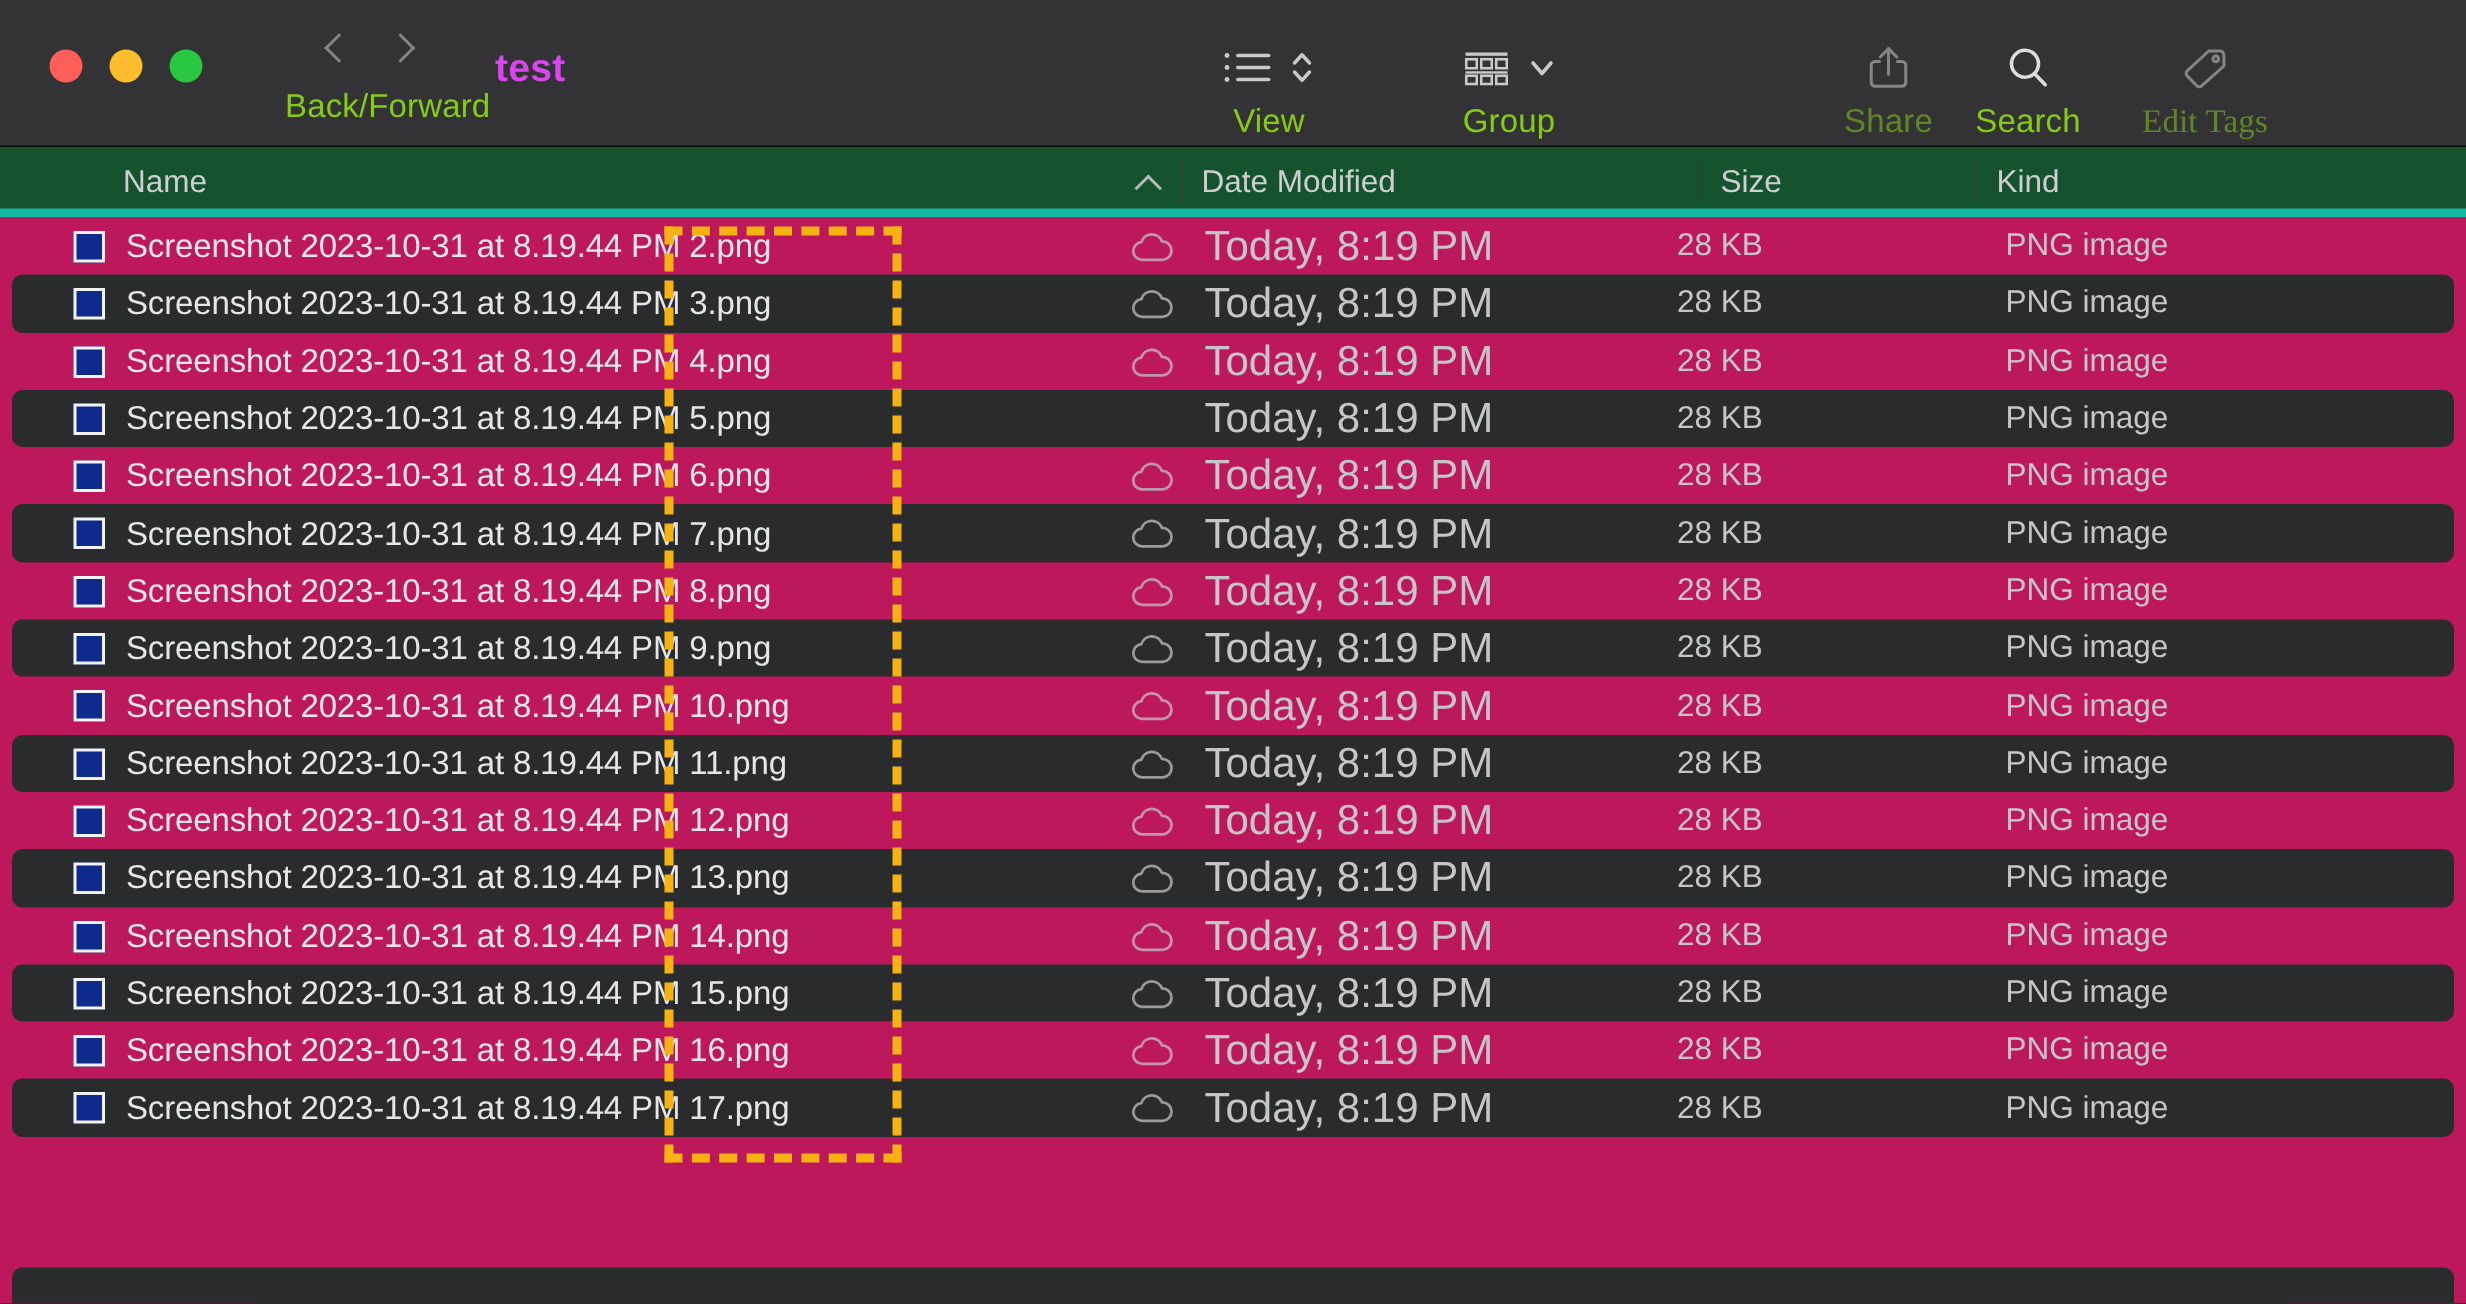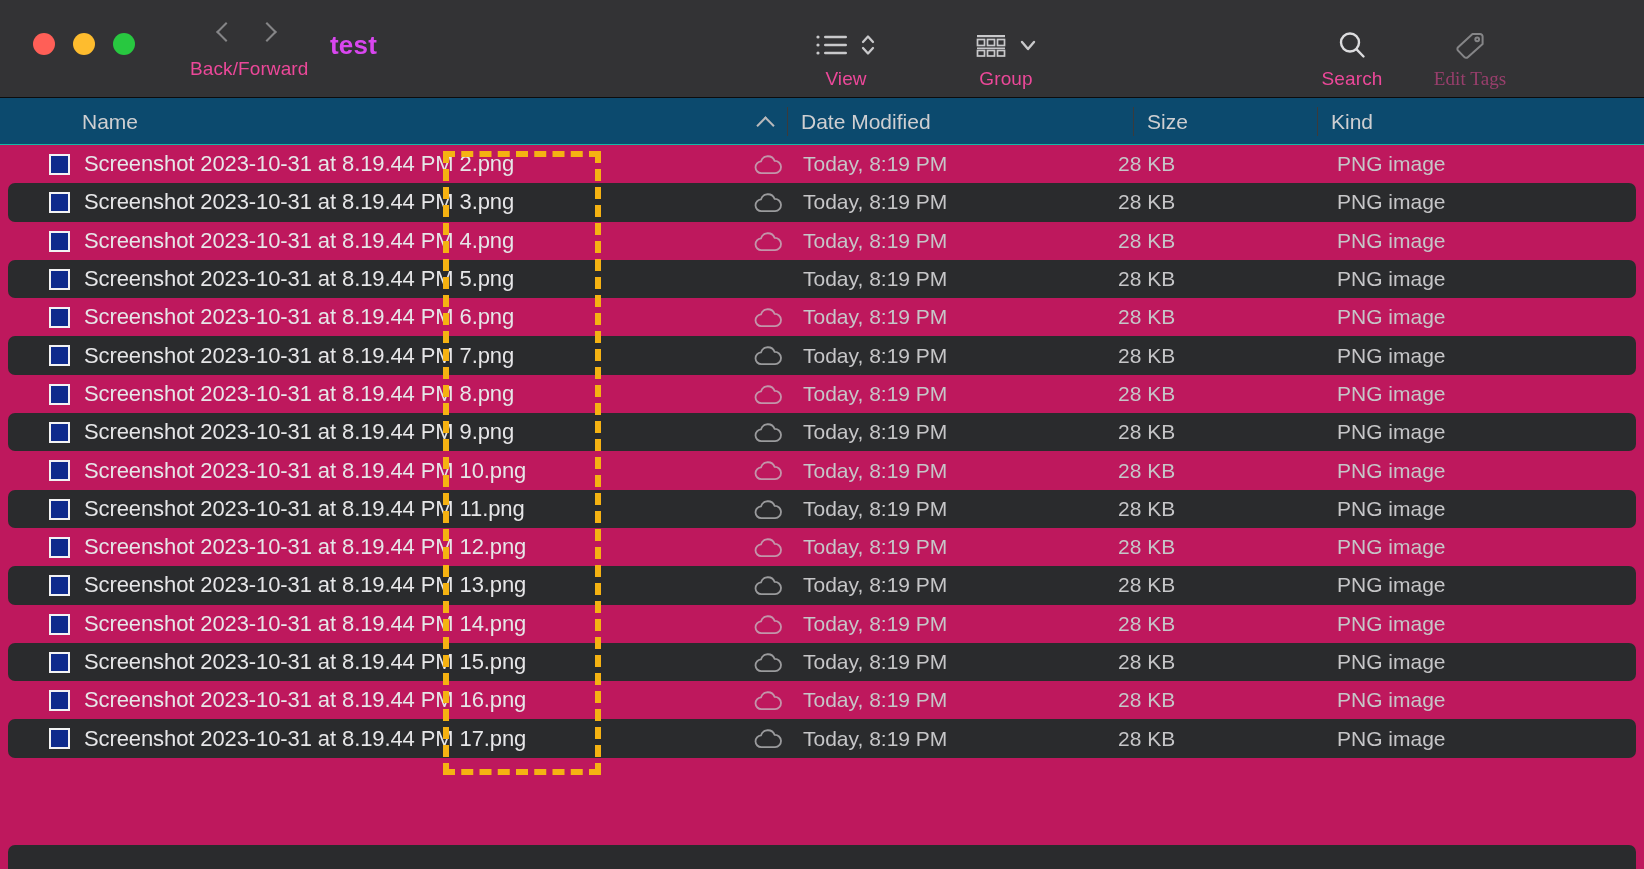--- a/index.html
+++ b/index.html
@@ -37,21 +37,21 @@
     width: 12px; height: 12px;
     border-left: 2.5px solid #c9c9cb; border-bottom: 2.5px solid #c9c9cb;
     transform: rotate(45deg);
   }
   .chev.fwd::before {
     border-left: none; border-bottom: none;
     border-right: 2.5px solid #c9c9cb; border-top: 2.5px solid #c9c9cb;
     transform: rotate(45deg);
   }
   .toollabel {
-    font-size: 19px; color: #ec4899; letter-spacing: .1px;
+    font-size: 22px; color: #84cc16; letter-spacing: .1px;
     text-align: center; white-space: nowrap;
   }
   .navgroup .toollabel { margin-top: 4px; margin-left: 0; }
 
   .title {
     position: absolute; left: 330px; top: 30px;
     font-size: 26px; font-weight: bold; color: #d946ef; letter-spacing: .2px;
   }
 
   .tgroup {
@@ -65,22 +65,22 @@
   .tg-action { left: 1046px; width: 120px; }
   .tg-share  { left: 1200px; width: 118px; }
   .tg-search { left: 1292px; width: 120px; }
   .tg-tags   { left: 1390px; width: 160px; font-family: Liberation Serif, serif; }
   .dim { opacity: .55; }
 
   svg { display: block; }
 
   
   .colhead {
-    position: relative; height: 47px; background: #0c4a6e;
-    border-bottom: 1px solid #14b8a6;
+    position: relative; height: 47px; background: #14532d;
+    border-bottom: 6px solid #14b8a6;
   }
   .ch {
     position: absolute; top: 0; height: 47px;
     display: flex; align-items: center;
     font-size: 21px; color: #cfcfd1;
   }
   .ch-name { left: 82px; }
   .ch-date { left: 801px; }
   .ch-size { left: 1147px; }
   .ch-kind { left: 1331px; }
@@ -112,21 +112,21 @@
     background: #0e2a8c;
     border: 2.5px solid #f2f2f3;
   }
   .fname {
     position: absolute; left: 76px;
     font-size: 22px; color: #e6e6e8; white-space: nowrap; letter-spacing: -.1px;
   }
   .cloud { position: absolute; left: 745px; top: 9px; opacity: .72; }
   .fdate {
     position: absolute; left: 795px;
-    font-size: 21px; color: #c6c6c8; white-space: nowrap;
+    font-size: 28px; color: #c6c6c8; white-space: nowrap;
   }
   .fsize {
     position: absolute; left: 1110px; width: 200px; text-align: left;
     font-size: 21px; color: #c6c6c8; white-space: nowrap;
   }
   .fkind {
     position: absolute; left: 1329px;
     font-size: 21px; color: #c6c6c8; white-space: nowrap;
   }
 
@@ -204,20 +204,32 @@
           </g>
         </svg>
         <svg width="20" height="26" viewBox="0 0 20 26">
           <polyline points="4,10 10,17 16,10" fill="none" stroke="#c9c9cb" stroke-width="2.4" stroke-linecap="round" stroke-linejoin="round"></polyline>
         </svg>
       </div>
       <div class="toollabel">Group</div>
     </div>
 
 
+    <div class="tgroup tg-share dim">
+      <div class="ticons">
+        <svg width="30" height="32" viewBox="0 0 30 32">
+          <g fill="none" stroke="#c9c9cb" stroke-width="2" stroke-linecap="round" stroke-linejoin="round">
+            <path d="M9 12 H6 a2.5 2.5 0 0 0 -2.5 2.5 V26 a2.5 2.5 0 0 0 2.5 2.5 H24 a2.5 2.5 0 0 0 2.5 -2.5 V14.5 A2.5 2.5 0 0 0 24 12 H21"></path>
+            <path d="M15 20.5 V3.5"></path>
+            <polyline points="9.5,9 15,3.4 20.5,9"></polyline>
+          </g>
+        </svg>
+      </div>
+      <div class="toollabel">Share</div>
+    </div>
 
     <div class="tgroup tg-search">
       <div class="ticons">
         <svg width="32" height="32" viewBox="0 0 32 32">
           <g fill="none" stroke="#dcdcde" stroke-width="2.4" stroke-linecap="round">
             <circle cx="14" cy="13.5" r="9"></circle>
             <line x1="20.6" y1="20.4" x2="27.5" y2="27.5"></line>
           </g>
         </svg>
       </div>

